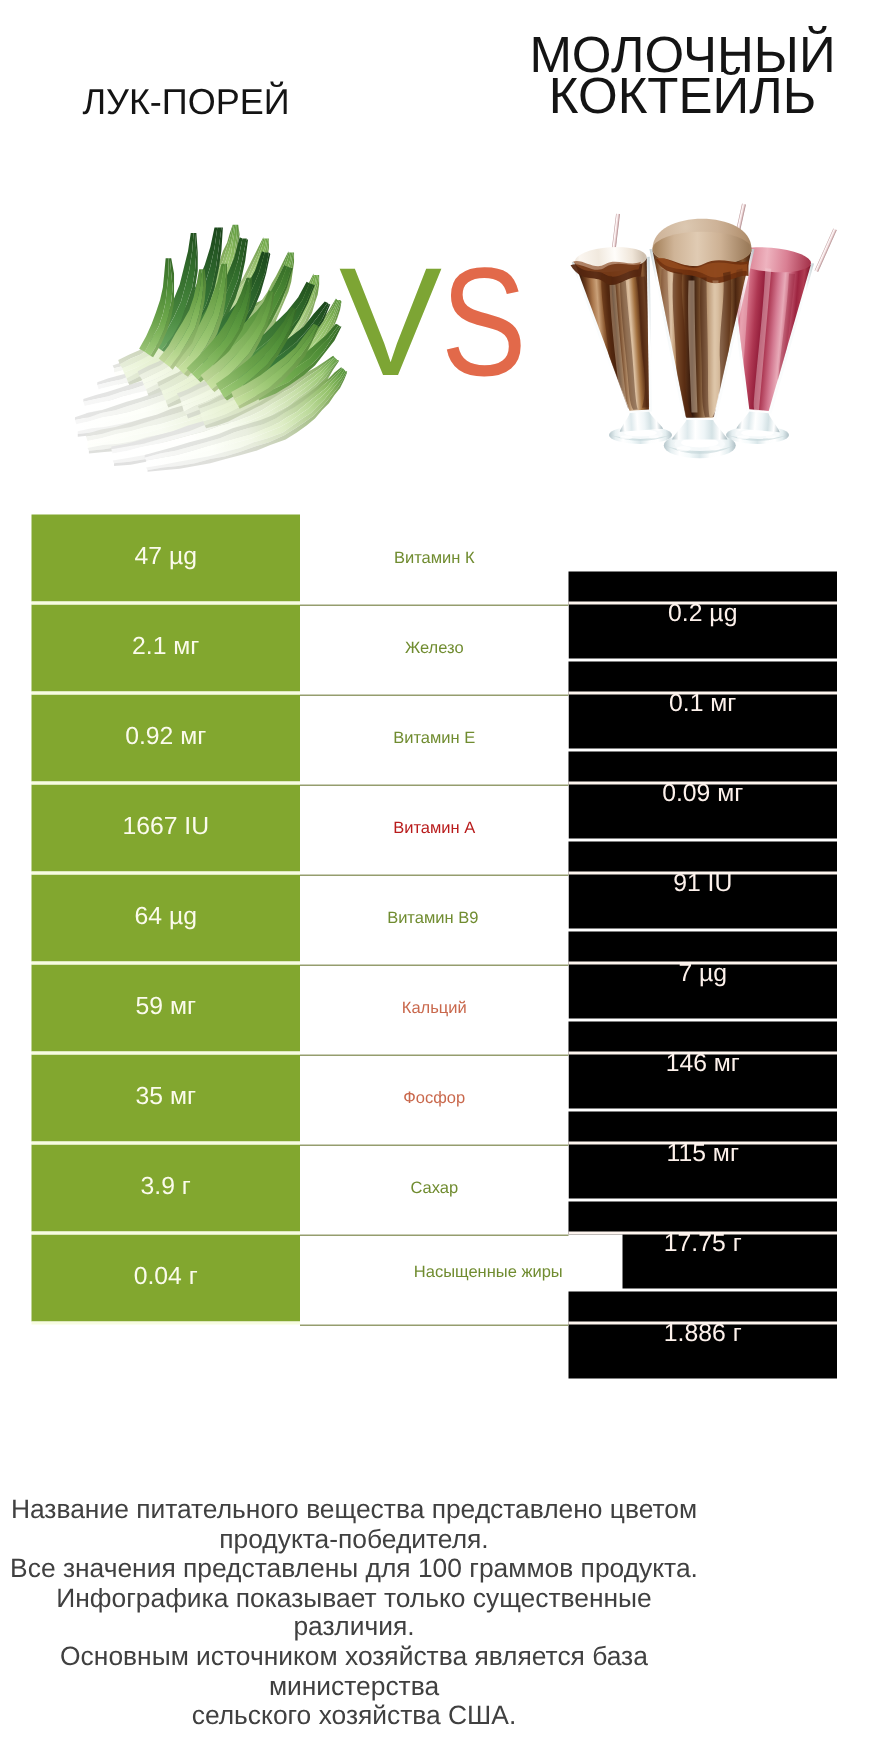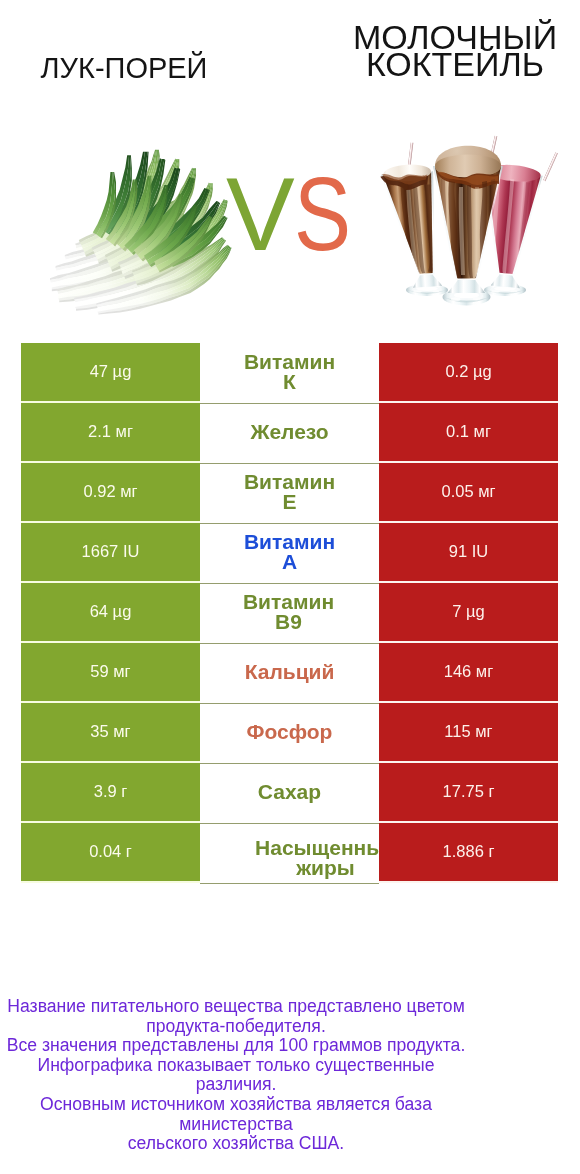--- a/index.html
+++ b/index.html
@@ -2,47 +2,47 @@
 <html><head>
 <meta charset="utf-8">
 <title>Leek vs Milkshake</title>
 <style>
   html,body{margin:0;padding:0;}
   body{width:580px;height:1174px;background:#ffffff;font-family:"Liberation Sans",sans-serif;-webkit-font-smoothing:antialiased;}
   .page{position:relative;width:580px;height:1174px;overflow:hidden;background:#fff;}
 
   
   .hdr{position:absolute;left:0;top:0;width:580px;height:330px;}
-  .title{position:absolute;text-align:center;color:#141414;font-size:29px;line-height:27px;font-weight:400;letter-spacing:0;}
+  .title{position:absolute;text-align:center;color:#141414;font-size:24px;line-height:27px;font-weight:400;letter-spacing:0;}
   .title-left{left:9px;top:55px;width:230px;}
   .title-right{left:340px;top:24px;width:230px;font-size:34px;line-height:27px;}
 
   .vs{position:absolute;left:226px;top:166px;font-size:103px;line-height:98px;font-weight:400;font-family:"Liberation Sans",sans-serif;white-space:nowrap;}
   .vs .s{display:inline-block;transform:scaleX(0.83);transform-origin:left center;margin-left:-1px;}
   .vs .v{color:#7da534;}
   .vs .s{color:#e2694a;}
 
   .prodimg{position:absolute;}
   .prod-left{left:48px;top:120px;width:190px;height:200px;}
   .prod-right{left:375px;top:125px;width:200px;height:200px;}
 
   
   .table{position:absolute;left:0;top:343px;width:580px;}
   .gapL{position:absolute;left:21px;width:179px;height:2px;background:#f7fce0;z-index:4;}
   .gapR{position:absolute;left:379px;width:179px;height:2px;background:#fdf4ee;z-index:4;}
   .row{position:relative;height:58px;margin-bottom:2px;z-index:1;}
   .cell{position:absolute;top:0;height:58px;display:flex;align-items:center;justify-content:center;box-sizing:border-box;}
   .cell-l{left:21px;width:179px;background:#82a72f;color:#fbfbec;font-size:16.5px;font-weight:400;padding-bottom:2px;}
-  .cell-m{left:200px;width:179px;background:#ffffff;font-size:21px;font-weight:700;line-height:20px;text-align:center;padding:0 38px;}
+  .cell-m{left:200px;width:179px;background:#ffffff;font-size:11px;font-weight:400;line-height:20px;text-align:center;padding:0 38px;}
   .rowsep{position:absolute;left:200px;width:179px;height:1px;background:#959d6e;z-index:5;}
-  .cell-r{left:379px;width:179px;background:#b91c1c;color:#fdf1eb;font-size:16.5px;font-weight:400;padding-bottom:2px;}
+  .cell-r{left:379px;width:179px;background:#000000;color:#fdf1eb;font-size:16.5px;font-weight:400;padding-bottom:2px;margin-top:38px;}
   .row:last-child .cell-m{align-items:flex-start;padding-top:15px;}
 
   
-  .footer{position:absolute;left:0;top:997px;width:472px;text-align:center;color:#6d28d9;font-size:17.6px;line-height:19.6px;}
+  .footer{position:absolute;left:0;top:997px;width:472px;text-align:center;color:#404040;font-size:17.6px;line-height:19.6px;}
 </style>
 </head>
 <body>
 
 <div class="page">
 
   <div class="hdr">
     <div class="title title-left">ЛУК-ПОРЕЙ</div>
     <div class="title title-right">
       <div>МОЛОЧНЫЙ</div>
@@ -1337,28 +1337,28 @@
         <div class="cell cell-l">2.1 мг</div>
         <div class="cell cell-m" style="color: rgb(112, 140, 48);">Железо</div>
         <div class="cell cell-r">0.1 мг</div>
       </div>
       <div class="rowsep" style="top: 120px;"></div>
       <div class="gapL" style="top: 118px;"></div>
       <div class="gapR" style="top: 118px;"></div>
       <div class="row">
         <div class="cell cell-l">0.92 мг</div>
         <div class="cell cell-m" style="color: rgb(112, 140, 48);">Витамин Е</div>
-        <div class="cell cell-r">0.05 мг</div>
+        <div class="cell cell-r">0.09 мг</div>
       </div>
       <div class="rowsep" style="top: 180px;"></div>
       <div class="gapL" style="top: 178px;"></div>
       <div class="gapR" style="top: 178px;"></div>
       <div class="row">
         <div class="cell cell-l">1667 IU</div>
-        <div class="cell cell-m" style="color: #1d4ed8;">Витамин А</div>
+        <div class="cell cell-m" style="color: #b91c1c;">Витамин А</div>
         <div class="cell cell-r">91 IU</div>
       </div>
       <div class="rowsep" style="top: 240px;"></div>
       <div class="gapL" style="top: 238px;"></div>
       <div class="gapR" style="top: 238px;"></div>
       <div class="row">
         <div class="cell cell-l">64 µg</div>
         <div class="cell cell-m" style="color: rgb(112, 140, 48); padding-left: 36px;">Витамин B9</div>
         <div class="cell cell-r">7 µg</div>
       </div>

